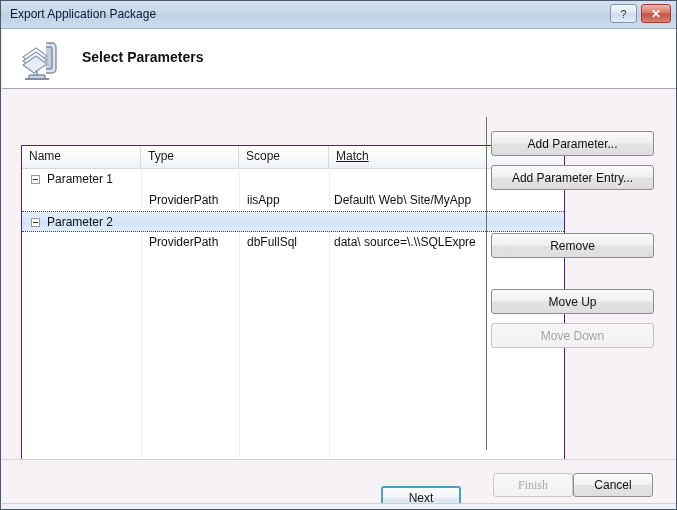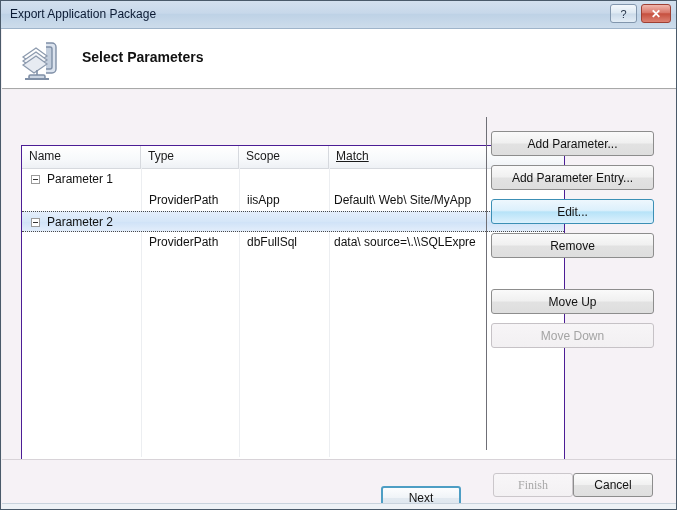--- a/index.html
+++ b/index.html
@@ -441,21 +441,20 @@
           </div>
         </div>
         <div class="hs-arrow">▶</div>
       </div>
 
     </div>
 
     <div class="btn-panel">
       <button class="panel-btn" style="top:14px;">Add Parameter...</button>
       <button class="panel-btn" style="top:48px;">Add Parameter Entry...</button>
-      <button class="panel-btn hover" style="top:82px;">Edit...</button>
       <button class="panel-btn" style="top:116px;">Remove</button>
       <button class="panel-btn" style="top:172px;">Move Up</button>
       <button class="panel-btn disabled" style="top:206px;">Move Down</button>
     </div>
 
   </div>
 
   <div class="footer">
     <button class="footer-btn default" style="left:379px;margin-top:13px;">Next</button>
     <button class="footer-btn disabled" style="left:491px;font-family:Liberation Serif, serif;">Finish</button>

